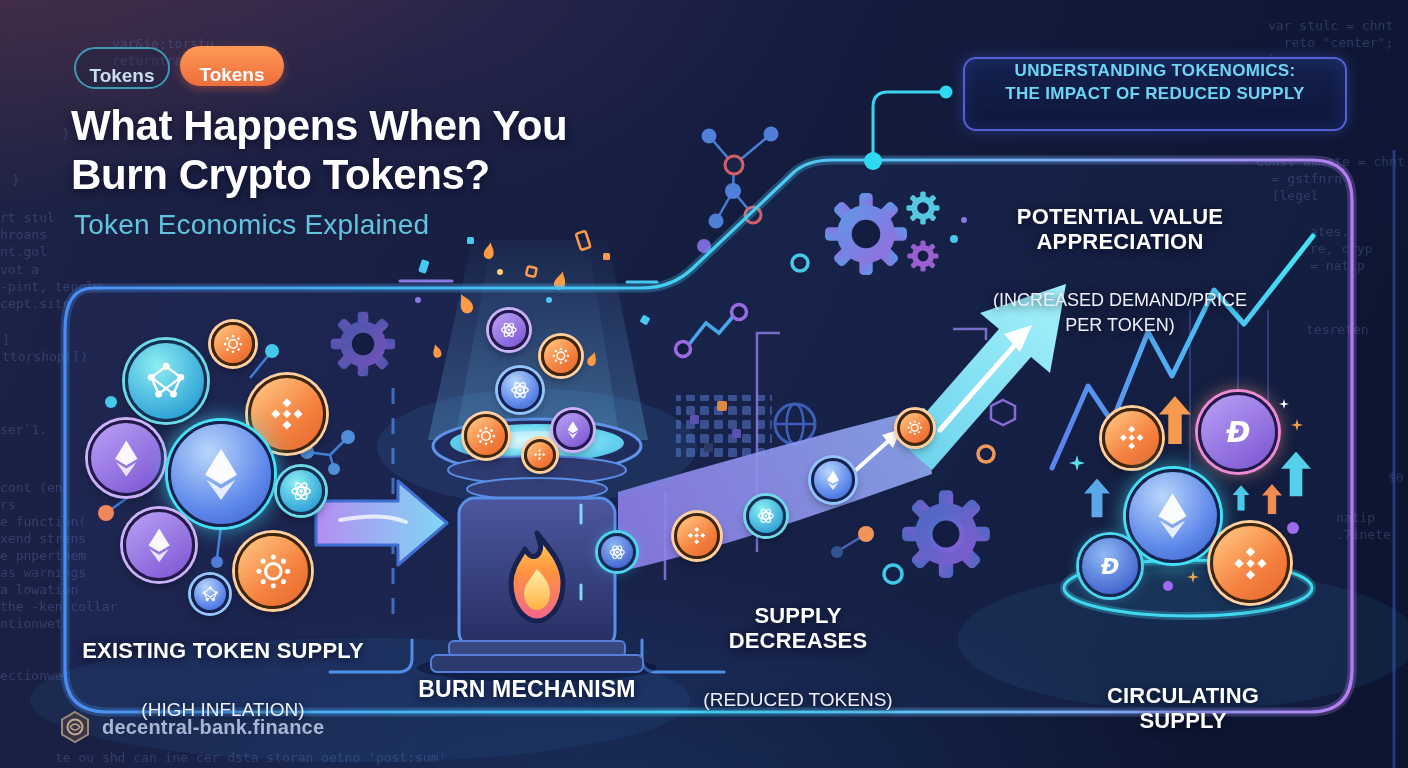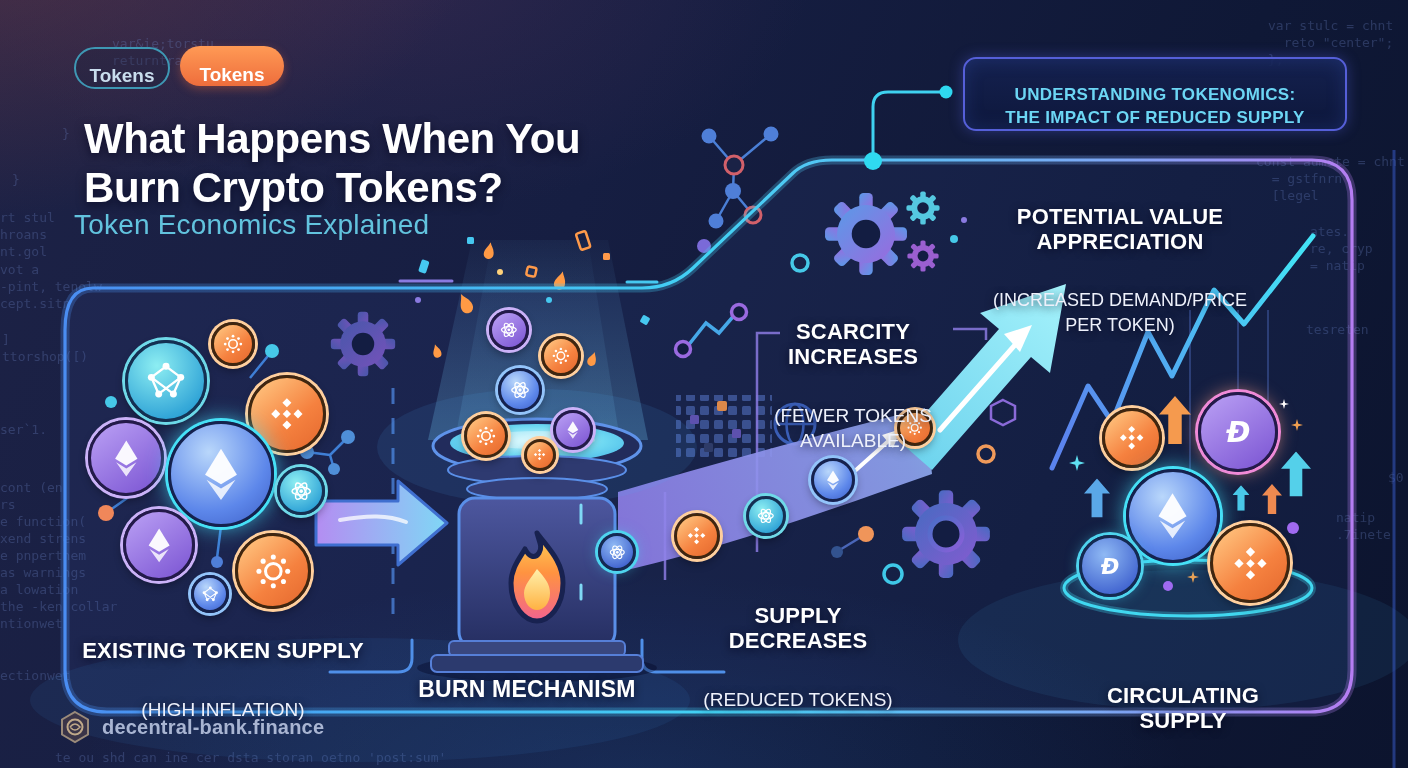--- a/index.html
+++ b/index.html
@@ -18,21 +18,21 @@
   .pill-outline{left:74px;top:47px;width:92px;height:38px;border:2px solid #3e98b4;color:#c9dded;
     font-size:19px;font-weight:600;background:rgba(20,30,60,.25);}
   .pill-filled{left:180px;top:46px;width:104px;height:40px;color:#fff;font-size:19px;font-weight:700;
     background:linear-gradient(180deg,#ff9a55,#ee6d3c);box-shadow:0 3px 10px rgba(240,110,60,.35);}
   
   .title{position:absolute;left:71px;top:101px;z-index:5;color:#fff;font-size:42px;font-weight:800;
     line-height:49px;letter-spacing:-.4px;white-space:pre-line;text-shadow:0 3px 10px rgba(0,0,25,.6);}
   .subtitle{position:absolute;left:74px;top:209px;z-index:5;color:#62c3de;font-size:28px;font-weight:500;letter-spacing:.2px;}
   
   .callout{position:absolute;left:963px;top:57px;width:380px;height:70px;z-index:5;border-radius:13px;
-    border:2px solid #555fd8;display:flex;align-items:flex-end;justify-content:center;text-align:center;
+    border:2px solid #555fd8;display:flex;align-items:flex-start;justify-content:center;text-align:center;
     background:linear-gradient(180deg,rgba(21,34,82,.88),rgba(13,23,60,.88));
     box-shadow:0 0 14px rgba(92,102,240,.35), inset 0 0 18px rgba(60,90,200,.25);
     color:#6cd6f4;font-size:17px;font-weight:700;line-height:23px;letter-spacing:.3px;white-space:pre-line;}
   
   .lbl{position:absolute;transform:translateX(-50%);text-align:center;z-index:4;white-space:pre-line;}
   .lbl .t{display:block;color:#fff;font-size:22px;font-weight:800;line-height:25px;letter-spacing:.2px;
     text-shadow:0 2px 8px rgba(0,0,25,.7);}
   .lbl .s{display:block;color:#eef1fb;font-size:19px;font-weight:400;line-height:25px;margin-top:16px;
     text-shadow:0 2px 8px rgba(0,0,25,.7);}
   
@@ -567,45 +567,39 @@
   <div class="uparr" style="left:1296px;top:476px"><svg viewBox="0 0 20 30" style="width:30px;height:52px">
         <use href="#uparrow" fill="#54d0ea"></use>
       </svg></div>
 
   <div class="pill pill-outline">
       <span>Tokens</span>
     </div>
   <div class="pill pill-filled">
       <span>Tokens</span>
     </div>
-  <h1 class="title" style="margin:13px">What Happens When You
+  <h1 class="title" style="margin:0">What Happens When You
 Burn Crypto Tokens?</h1>
   <div class="subtitle">Token Economics Explained</div>
 
   <div class="callout"><span>UNDERSTANDING TOKENOMICS:
 THE IMPACT OF REDUCED SUPPLY</span></div>
 
   <div class="lbl" style="left:223px;top:620px">
     <span class="t">EXISTING TOKEN SUPPLY</span>
     <span class="s">(HIGH INFLATION)</span>
   </div>
   <div class="lbl" style="left:527px;top:659px">
     <span class="t" style="font-size:23px">BURN MECHANISM</span>
   </div>
   <div class="lbl" style="left:798px;top:585px">
     <span class="t">SUPPLY
 DECREASES</span>
     <span class="s">(REDUCED TOKENS)</span>
   </div>
-  <div class="lbl" style="left:853px;top:301px">
-    <span class="t">SCARCITY
-INCREASES</span>
-    <span class="s">(FEWER TOKENS
-AVAILABLE)</span>
-  </div>
   <div class="lbl" style="left:1120px;top:186px">
     <span class="t">POTENTIAL VALUE
 APPRECIATION</span>
     <span class="s" style="font-size:18px">(INCREASED DEMAND/PRICE
 PER TOKEN)</span>
   </div>
   <div class="lbl" style="left:1183px;top:665px">
     <span class="t">CIRCULATING SUPPLY</span>
     <span class="s">(POST-BURN)</span>
   </div>

